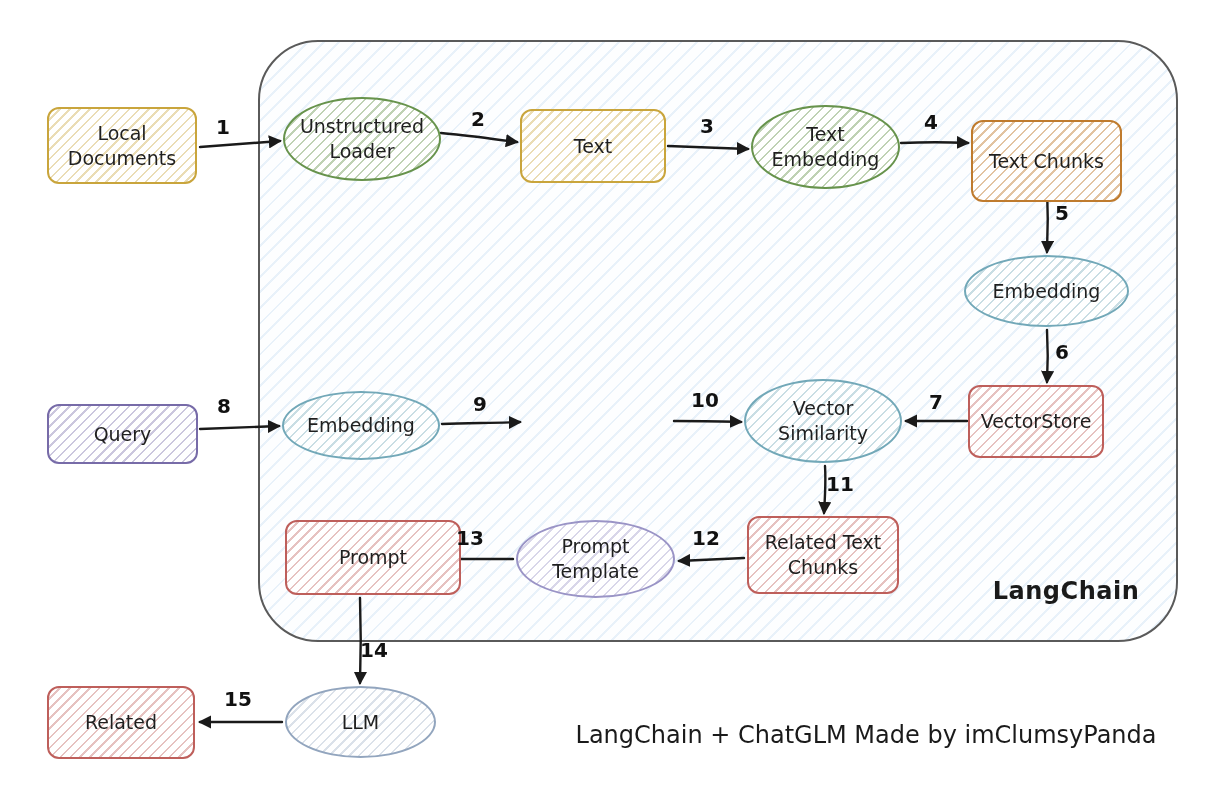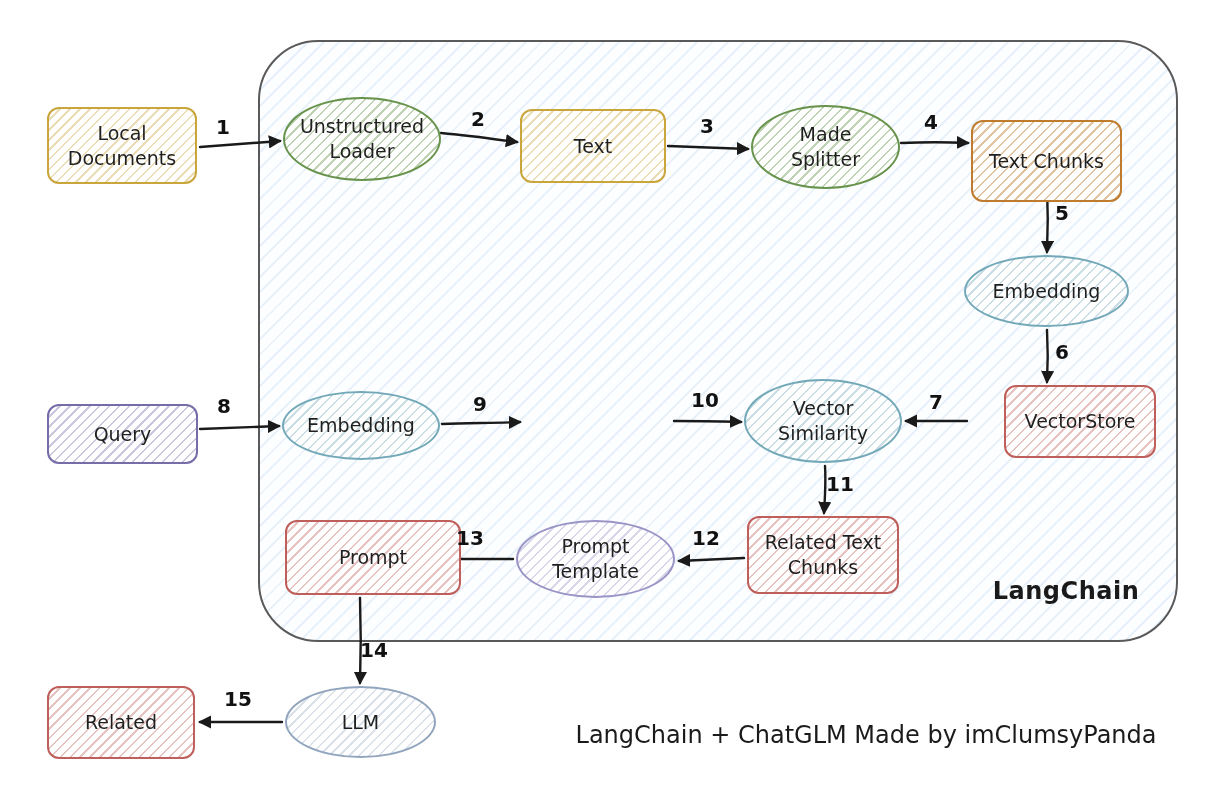--- a/index.html
+++ b/index.html
@@ -85,24 +85,24 @@
   <span class="edge-label" style="left:705px;top:400px">10</span>
   <span class="edge-label" style="left:840px;top:484px">11</span>
   <span class="edge-label" style="left:706px;top:538px">12</span>
   <span class="edge-label" style="left:470px;top:538px">13</span>
   <span class="edge-label" style="left:374px;top:650px">14</span>
   <span class="edge-label" style="left:238px;top:699px">15</span>
 
   <div class="node ellipse green" style="left:283px;top:97px;width:158px;height:84px">Unstructured Loader</div>
   <div class="node rect yellow" style="left:47px;top:107px;width:150px;height:77px">Local Documents</div>
   <div class="node rect yellow" style="left:520px;top:109px;width:146px;height:74px">Text</div>
-  <div class="node ellipse green" style="left:751px;top:105px;width:149px;height:84px">Made Splitter</div>
+  <div class="node ellipse green" style="left:751px;top:105px;width:149px;height:84px">Text Embedding</div>
   <div class="node rect orange" style="left:971px;top:120px;width:151px;height:82px">Text Chunks</div>
   <div class="node ellipse teal" style="left:964px;top:255px;width:165px;height:72px">Embedding</div>
-  <div class="node rect red" style="left:1004px;top:385px;width:152px;height:73px">VectorStore</div>
+  <div class="node rect red" style="left:968px;top:385px;width:136px;height:73px">VectorStore</div>
   <div class="node ellipse teal" style="left:744px;top:379px;width:158px;height:84px">Vector Similarity</div>
   <div class="node ellipse teal" style="left:282px;top:391px;width:158px;height:69px">Embedding</div>
   <div class="node rect purple" style="left:47px;top:404px;width:151px;height:60px">Query</div>
   <div class="node rect red" style="left:747px;top:516px;width:152px;height:78px">Related Text Chunks</div>
   <div class="node ellipse lavender" style="left:516px;top:520px;width:159px;height:78px">Prompt Template</div>
   <div class="node rect red" style="left:285px;top:520px;width:176px;height:75px">Prompt</div>
   <div class="node ellipse bluegray" style="left:285px;top:686px;width:151px;height:72px">LLM</div>
   <div class="node rect red" style="left:47px;top:686px;width:148px;height:73px">Related</div>
 
   <div class="caption">LangChain + ChatGLM Made by imClumsyPanda</div>

